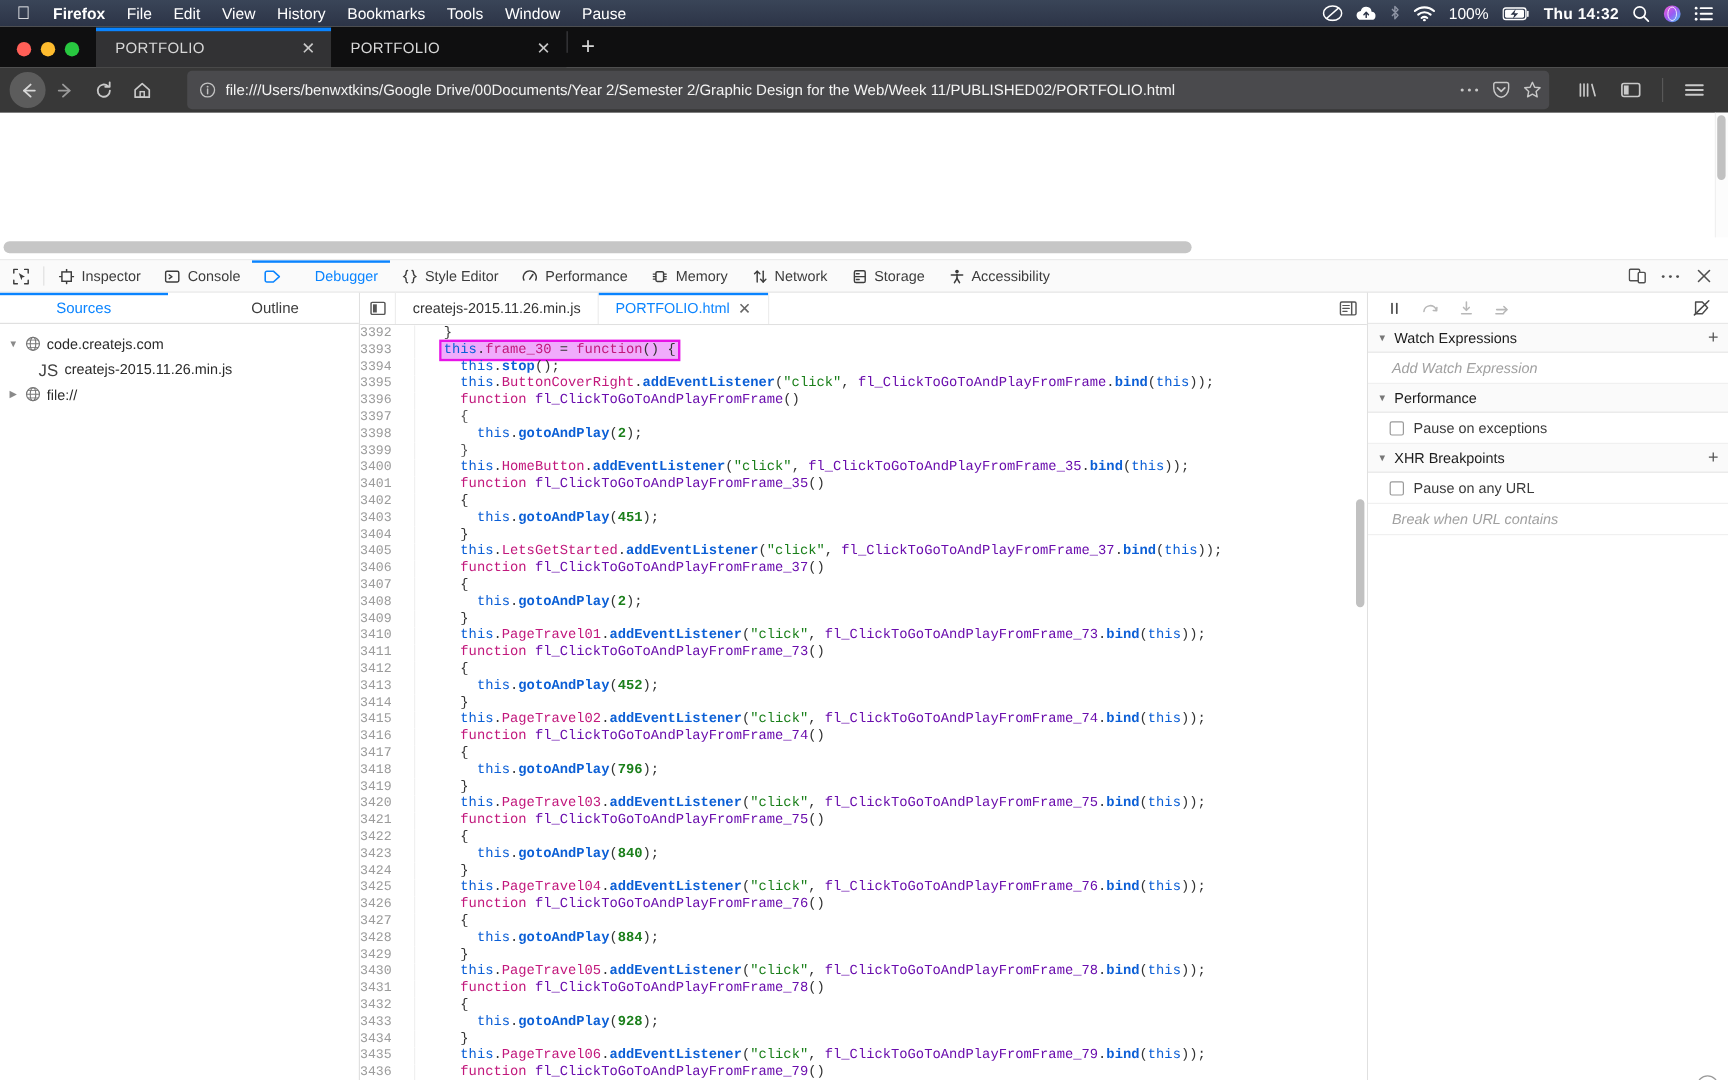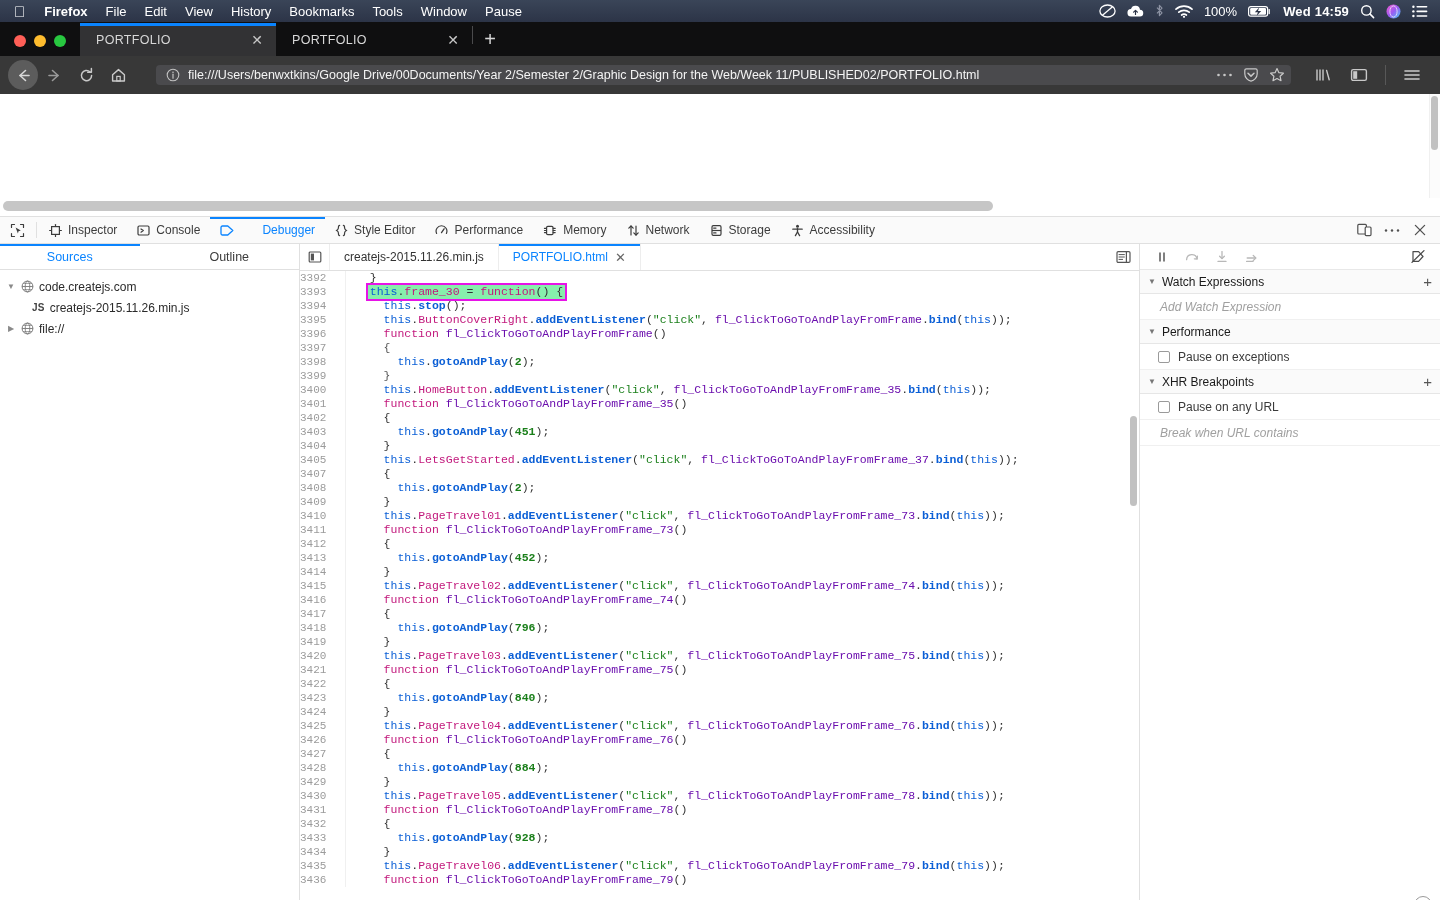--- a/index.html
+++ b/index.html
@@ -49,21 +49,21 @@
   .tab-sep { width:1px; height:18px; background:#4a4a4c; align-self:center; margin-bottom:8px;}
   #newtab { width: 34px; height: 33px; display:flex; align-items:center; justify-content:center;
             color:#d6d6d6; font-size: 20px; font-weight: 300;}
 
   #navbar {
     height: 38px; background: #383838; display: flex; align-items: center; padding: 0 8px;
   }
   .navbtn { width: 32px; height: 32px; display:flex; align-items:center; justify-content:center; color:#c9c9c9; }
   .navbtn.circle { background:#5c5c5c; border-radius:50%; width:30px; height:30px; }
   #urlbar {
-    flex: 1; height: 20px; background: #4a4a4d; border-radius: 4px; margin: 0 16px 0 22px;
+    flex: 1; height: 32px; background: #4a4a4d; border-radius: 4px; margin: 0 16px 0 22px;
     display: flex; align-items: center; padding: 0 6px 0 10px; position: relative; overflow:hidden;
   }
   #urlbar .shield { color:#c2c2c2; font-size:12px; margin-right:8px; display:flex;}
   #urltext {
     flex:1; color:#f4f4f4; font-size: 12.5px; white-space: nowrap; overflow:hidden;
     -webkit-mask-image: linear-gradient(90deg,#000 0,#000 calc(100% - 60px),transparent 100%);
             mask-image: linear-gradient(90deg,#000 0,#000 calc(100% - 60px),transparent 100%);
     padding-right: 4px;
   }
   #urlbar .uicons { display:flex; align-items:center; gap:10px; padding-left:8px; color:#c8c8c8; }
@@ -100,21 +100,21 @@
   #sources-pane { width:300px; border-right:1px solid #e0e0e0; display:flex; flex-direction:column; background:#fff;}
   #sources-tabs { height:26px; display:flex; border-bottom:1px solid #e0e0e0; background:#fff; font-size:12.5px;gap:20px;}
   .src-tab { flex:1; display:flex; align-items:center; justify-content:center; color:#3c3c3c; position:relative;}
   .src-tab.active { color:#0a84ff; }
   .src-tab.active::before { content:''; position:absolute;top:0;left:0;right:0;height:2px;background:#0a84ff;}
   #tree { padding-top:6px; font-size:12px; color:#2a2a2a; }
   .tnode { display:flex; align-items:center; height:21px; padding-left:6px; gap:5px;}
   .twist { width:10px; font-size:8px; color:#8a8a8a; text-align:center; }
   .tnode .glb { color:#777; display:flex; }
   .tnode.child { padding-left:32px; }
-  .jsbadge { font-size:10px; font-weight:bold; color:#444; letter-spacing:.2px;}
+  .jsbadge { font-size:14px; font-weight:normal; color:#444; letter-spacing:.2px;}
 
   
   #editor-pane { flex:1; display:flex; flex-direction:column; min-width:0; border-right:1px solid #e0e0e0;}
   #editor-tabs { height:27px; display:flex; align-items:stretch; border-bottom:1px solid #e0e0e0;
                  background:#fff; font-size:12px; color:#333;}
   #ed-backbtn { width:30px; display:flex;align-items:center;justify-content:center;color:#555;
                 border-right:1px solid #ededed;}
   .ed-tab { display:flex;align-items:center; gap:7px; padding:0 14px; position:relative;
             border-right:1px solid #ededed; white-space:nowrap;}
   .ed-tab.active { color:#0a84ff; }
@@ -122,21 +122,21 @@
   .ed-tab .x { font-size:13px; color:#666; }
   #ed-right { margin-left:auto; display:flex; align-items:center; padding:0 8px; color:#555;}
 
   #code-wrap { flex:1; position:relative; overflow:hidden; background:#fff;
                font-family:"Liberation Mono","DejaVu Sans Mono",monospace; font-size:11.5px; }
   #code-scroll { position:absolute; inset:0 11px 14px 0; overflow:hidden; }
   .cline { display:flex; height:14px; line-height:14px; white-space:pre; }
   .lnum { width:46px; min-width:46px; text-align:left; padding-right:8px; color:#9b9b9b;
           background:#fff; border-right:1px solid #f0f0f0; font-size:11px;}
   .ctext { padding-left:10px; position:relative; }
-  .hl-box { outline:2px solid #e713e7; background:#86efac; display:inline-block;
+  .hl-box { outline:2px solid #e713e7; background:#f0abfc; display:inline-block;
             padding:0 2px; margin:-1px 0 0 -2px; }
   
   .t-this   { color:#0b5fd6; }
   .t-prop   { color:#c2187c; }
   .t-meth   { color:#0b5fd6; font-weight:bold; }
   .t-kw     { color:#c2187c; }
   .t-fn     { color:#6a0dad; }
   .t-str    { color:#1a7f1a; }
   .t-num    { color:#1a7f1a; font-weight:bold; }
   .t-pun    { color:#333; }
@@ -207,21 +207,21 @@
     </span>
     <span class="pct">100%</span>
     <span class="ic">
       <svg width="24" height="13" viewBox="0 0 24 13">
           <rect x="0.6" y="1.6" width="19" height="9.6" rx="2.2" fill="none" stroke="#fff" stroke-width="1.2"></rect>
           <rect x="2.2" y="3.1" width="15.8" height="6.6" rx="1.2" fill="#fff"></rect>
           <path d="M11.2 2.6l-4.4 4.6h3.1l-1.2 3.6 4.5-4.8h-3.2z" fill="#2c3447"></path>
           <path d="M21.2 4.6v4" stroke="#fff" stroke-width="1.3" stroke-linecap="round"></path>
         </svg>
     </span>
-    <span class="clock">Wed 14:59</span>
+    <span class="clock">Thu 14:32</span>
     <span class="ic">
       <svg width="15" height="15" viewBox="0 0 15 15">
           <circle cx="6.4" cy="6.4" r="4.7" fill="none" stroke="#fff" stroke-width="1.4"></circle>
           <line x1="9.9" y1="9.9" x2="13.6" y2="13.6" stroke="#fff" stroke-width="1.5" stroke-linecap="round"></line>
         </svg>
     </span>
     <span class="ic">
       <svg width="15" height="15" viewBox="0 0 15 15">
           <defs>
             <linearGradient id="sg" x1="0" y1="0" x2="1" y2="1">
@@ -599,20 +599,21 @@
             <div class="cline"><span class="lnum">3396</span><span class="ctext"><span class="t-pun">    </span><span class="t-kw">function</span><span class="t-pun"> </span><span class="t-fn">fl_ClickToGoToAndPlayFromFrame</span><span class="t-pun">()</span></span></div>
             <div class="cline"><span class="lnum">3397</span><span class="ctext"><span class="t-pun">    </span><span class="t-brace">{</span></span></div>
             <div class="cline"><span class="lnum">3398</span><span class="ctext"><span class="t-pun">      </span><span class="t-this">this</span><span class="t-pun">.</span><span class="t-meth">gotoAndPlay</span><span class="t-pun">(</span><span class="t-num">2</span><span class="t-pun">);</span></span></div>
             <div class="cline"><span class="lnum">3399</span><span class="ctext"><span class="t-pun">    </span><span class="t-brace">}</span></span></div>
             <div class="cline"><span class="lnum">3400</span><span class="ctext"><span class="t-pun">    </span><span class="t-this">this</span><span class="t-pun">.</span><span class="t-prop">HomeButton</span><span class="t-pun">.</span><span class="t-meth">addEventListener</span><span class="t-pun">(</span><span class="t-str">"click"</span><span class="t-pun">, </span><span class="t-fn">fl_ClickToGoToAndPlayFromFrame_35</span><span class="t-pun">.</span><span class="t-meth">bind</span><span class="t-pun">(</span><span class="t-this">this</span><span class="t-pun">));</span></span></div>
             <div class="cline"><span class="lnum">3401</span><span class="ctext"><span class="t-pun">    </span><span class="t-kw">function</span><span class="t-pun"> </span><span class="t-fn">fl_ClickToGoToAndPlayFromFrame_35</span><span class="t-pun">()</span></span></div>
             <div class="cline"><span class="lnum">3402</span><span class="ctext"><span class="t-pun">    {</span></span></div>
             <div class="cline"><span class="lnum">3403</span><span class="ctext"><span class="t-pun">      </span><span class="t-this">this</span><span class="t-pun">.</span><span class="t-meth">gotoAndPlay</span><span class="t-pun">(</span><span class="t-num">451</span><span class="t-pun">);</span></span></div>
             <div class="cline"><span class="lnum">3404</span><span class="ctext"><span class="t-pun">    }</span></span></div>
             <div class="cline"><span class="lnum">3405</span><span class="ctext"><span class="t-pun">    </span><span class="t-this">this</span><span class="t-pun">.</span><span class="t-prop">LetsGetStarted</span><span class="t-pun">.</span><span class="t-meth">addEventListener</span><span class="t-pun">(</span><span class="t-str">"click"</span><span class="t-pun">, </span><span class="t-fn">fl_ClickToGoToAndPlayFromFrame_37</span><span class="t-pun">.</span><span class="t-meth">bind</span><span class="t-pun">(</span><span class="t-this">this</span><span class="t-pun">));</span></span></div>
+            <div class="cline"><span class="lnum">3406</span><span class="ctext"><span class="t-pun">    </span><span class="t-kw">function</span><span class="t-pun"> </span><span class="t-fn">fl_ClickToGoToAndPlayFromFrame_37</span><span class="t-pun">()</span></span></div>
             <div class="cline"><span class="lnum">3407</span><span class="ctext"><span class="t-pun">    {</span></span></div>
             <div class="cline"><span class="lnum">3408</span><span class="ctext"><span class="t-pun">      </span><span class="t-this">this</span><span class="t-pun">.</span><span class="t-meth">gotoAndPlay</span><span class="t-pun">(</span><span class="t-num">2</span><span class="t-pun">);</span></span></div>
             <div class="cline"><span class="lnum">3409</span><span class="ctext"><span class="t-pun">    }</span></span></div>
             <div class="cline"><span class="lnum">3410</span><span class="ctext"><span class="t-pun">    </span><span class="t-this">this</span><span class="t-pun">.</span><span class="t-prop">PageTravel01</span><span class="t-pun">.</span><span class="t-meth">addEventListener</span><span class="t-pun">(</span><span class="t-str">"click"</span><span class="t-pun">, </span><span class="t-fn">fl_ClickToGoToAndPlayFromFrame_73</span><span class="t-pun">.</span><span class="t-meth">bind</span><span class="t-pun">(</span><span class="t-this">this</span><span class="t-pun">));</span></span></div>
             <div class="cline"><span class="lnum">3411</span><span class="ctext"><span class="t-pun">    </span><span class="t-kw">function</span><span class="t-pun"> </span><span class="t-fn">fl_ClickToGoToAndPlayFromFrame_73</span><span class="t-pun">()</span></span></div>
             <div class="cline"><span class="lnum">3412</span><span class="ctext"><span class="t-pun">    {</span></span></div>
             <div class="cline"><span class="lnum">3413</span><span class="ctext"><span class="t-pun">      </span><span class="t-this">this</span><span class="t-pun">.</span><span class="t-meth">gotoAndPlay</span><span class="t-pun">(</span><span class="t-num">452</span><span class="t-pun">);</span></span></div>
             <div class="cline"><span class="lnum">3414</span><span class="ctext"><span class="t-pun">    }</span></span></div>
             <div class="cline"><span class="lnum">3415</span><span class="ctext"><span class="t-pun">    </span><span class="t-this">this</span><span class="t-pun">.</span><span class="t-prop">PageTravel02</span><span class="t-pun">.</span><span class="t-meth">addEventListener</span><span class="t-pun">(</span><span class="t-str">"click"</span><span class="t-pun">, </span><span class="t-fn">fl_ClickToGoToAndPlayFromFrame_74</span><span class="t-pun">.</span><span class="t-meth">bind</span><span class="t-pun">(</span><span class="t-this">this</span><span class="t-pun">));</span></span></div>
             <div class="cline"><span class="lnum">3416</span><span class="ctext"><span class="t-pun">    </span><span class="t-kw">function</span><span class="t-pun"> </span><span class="t-fn">fl_ClickToGoToAndPlayFromFrame_74</span><span class="t-pun">()</span></span></div>

